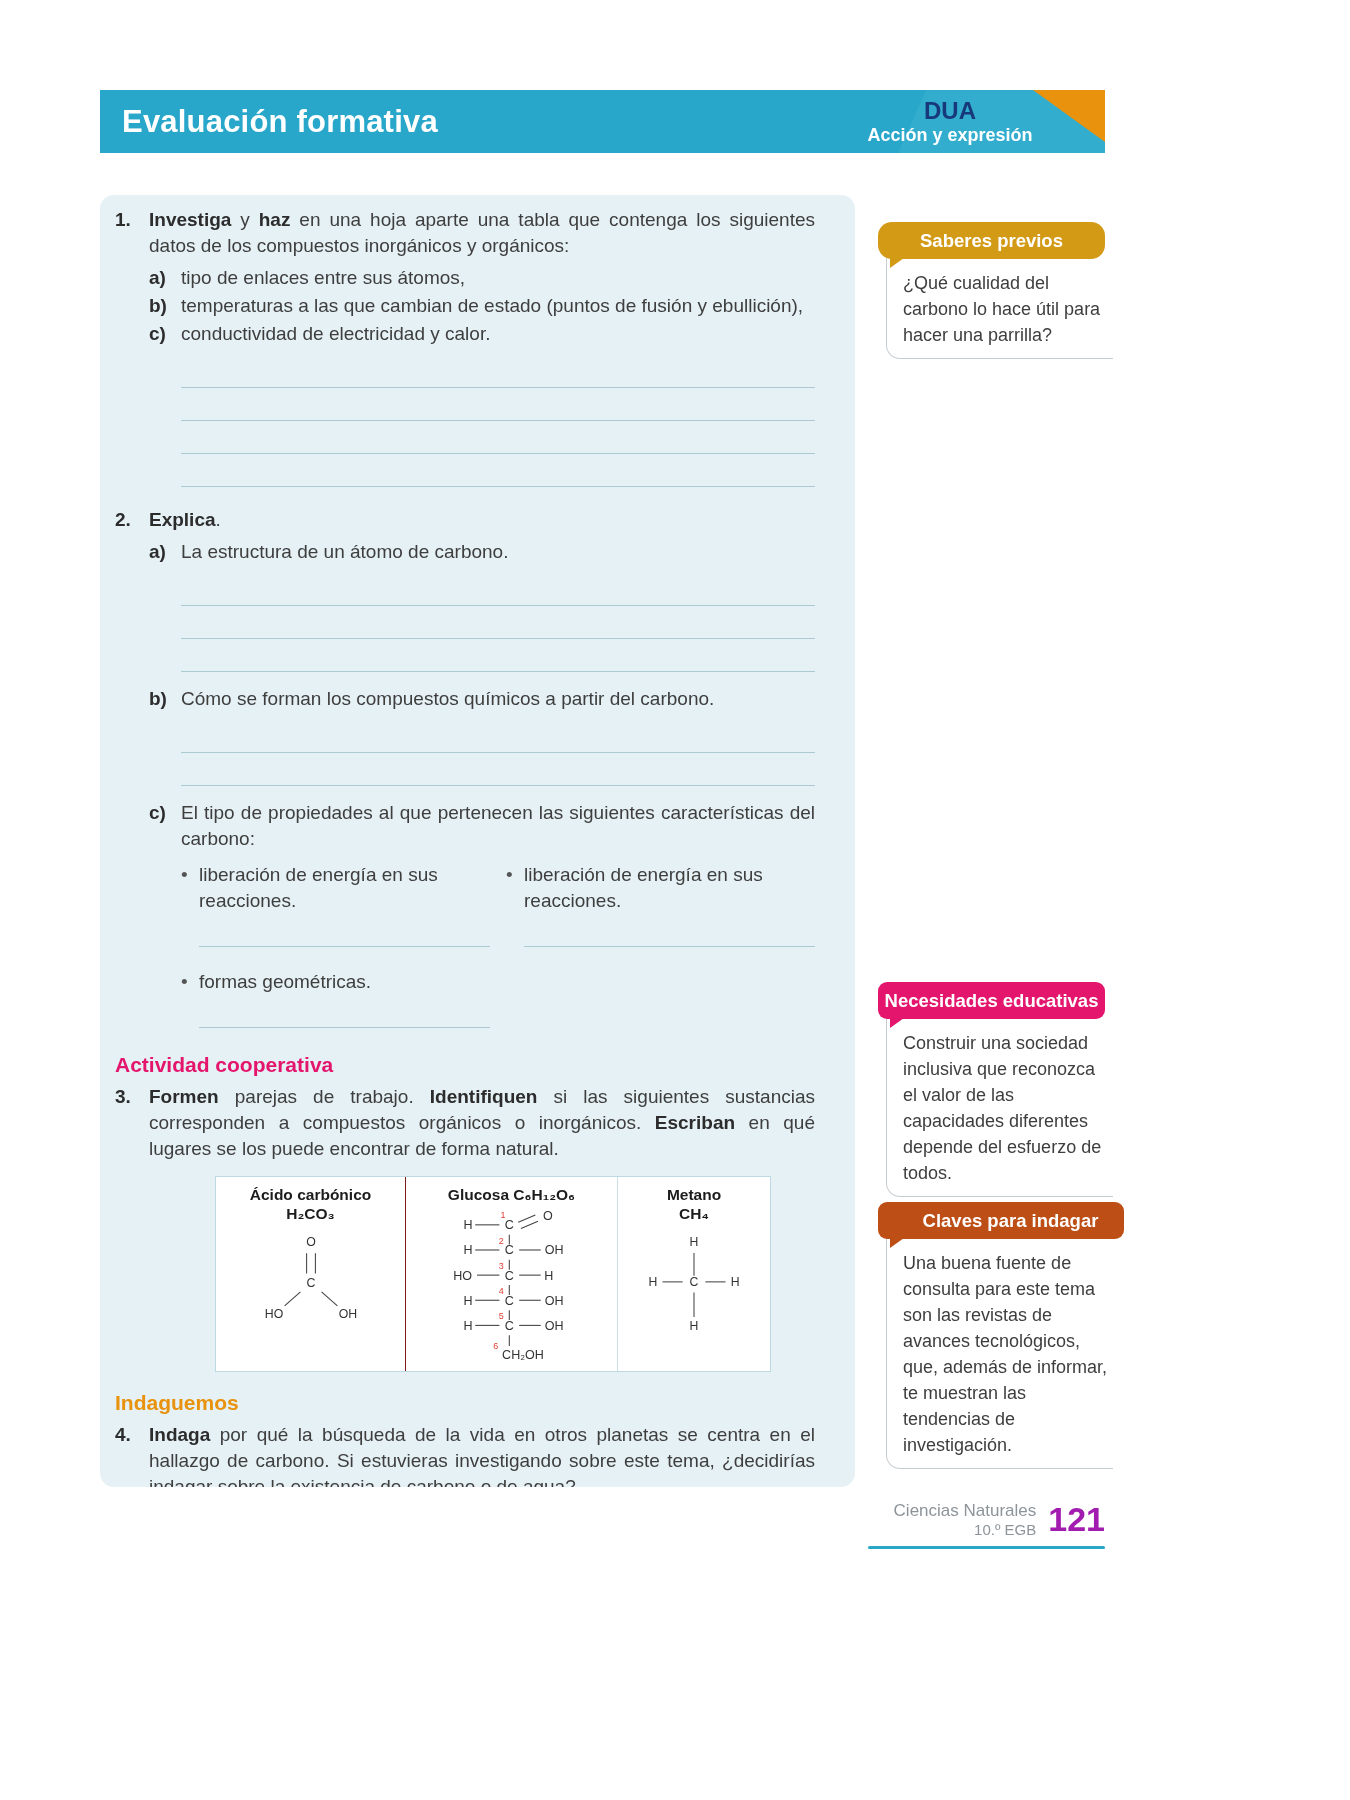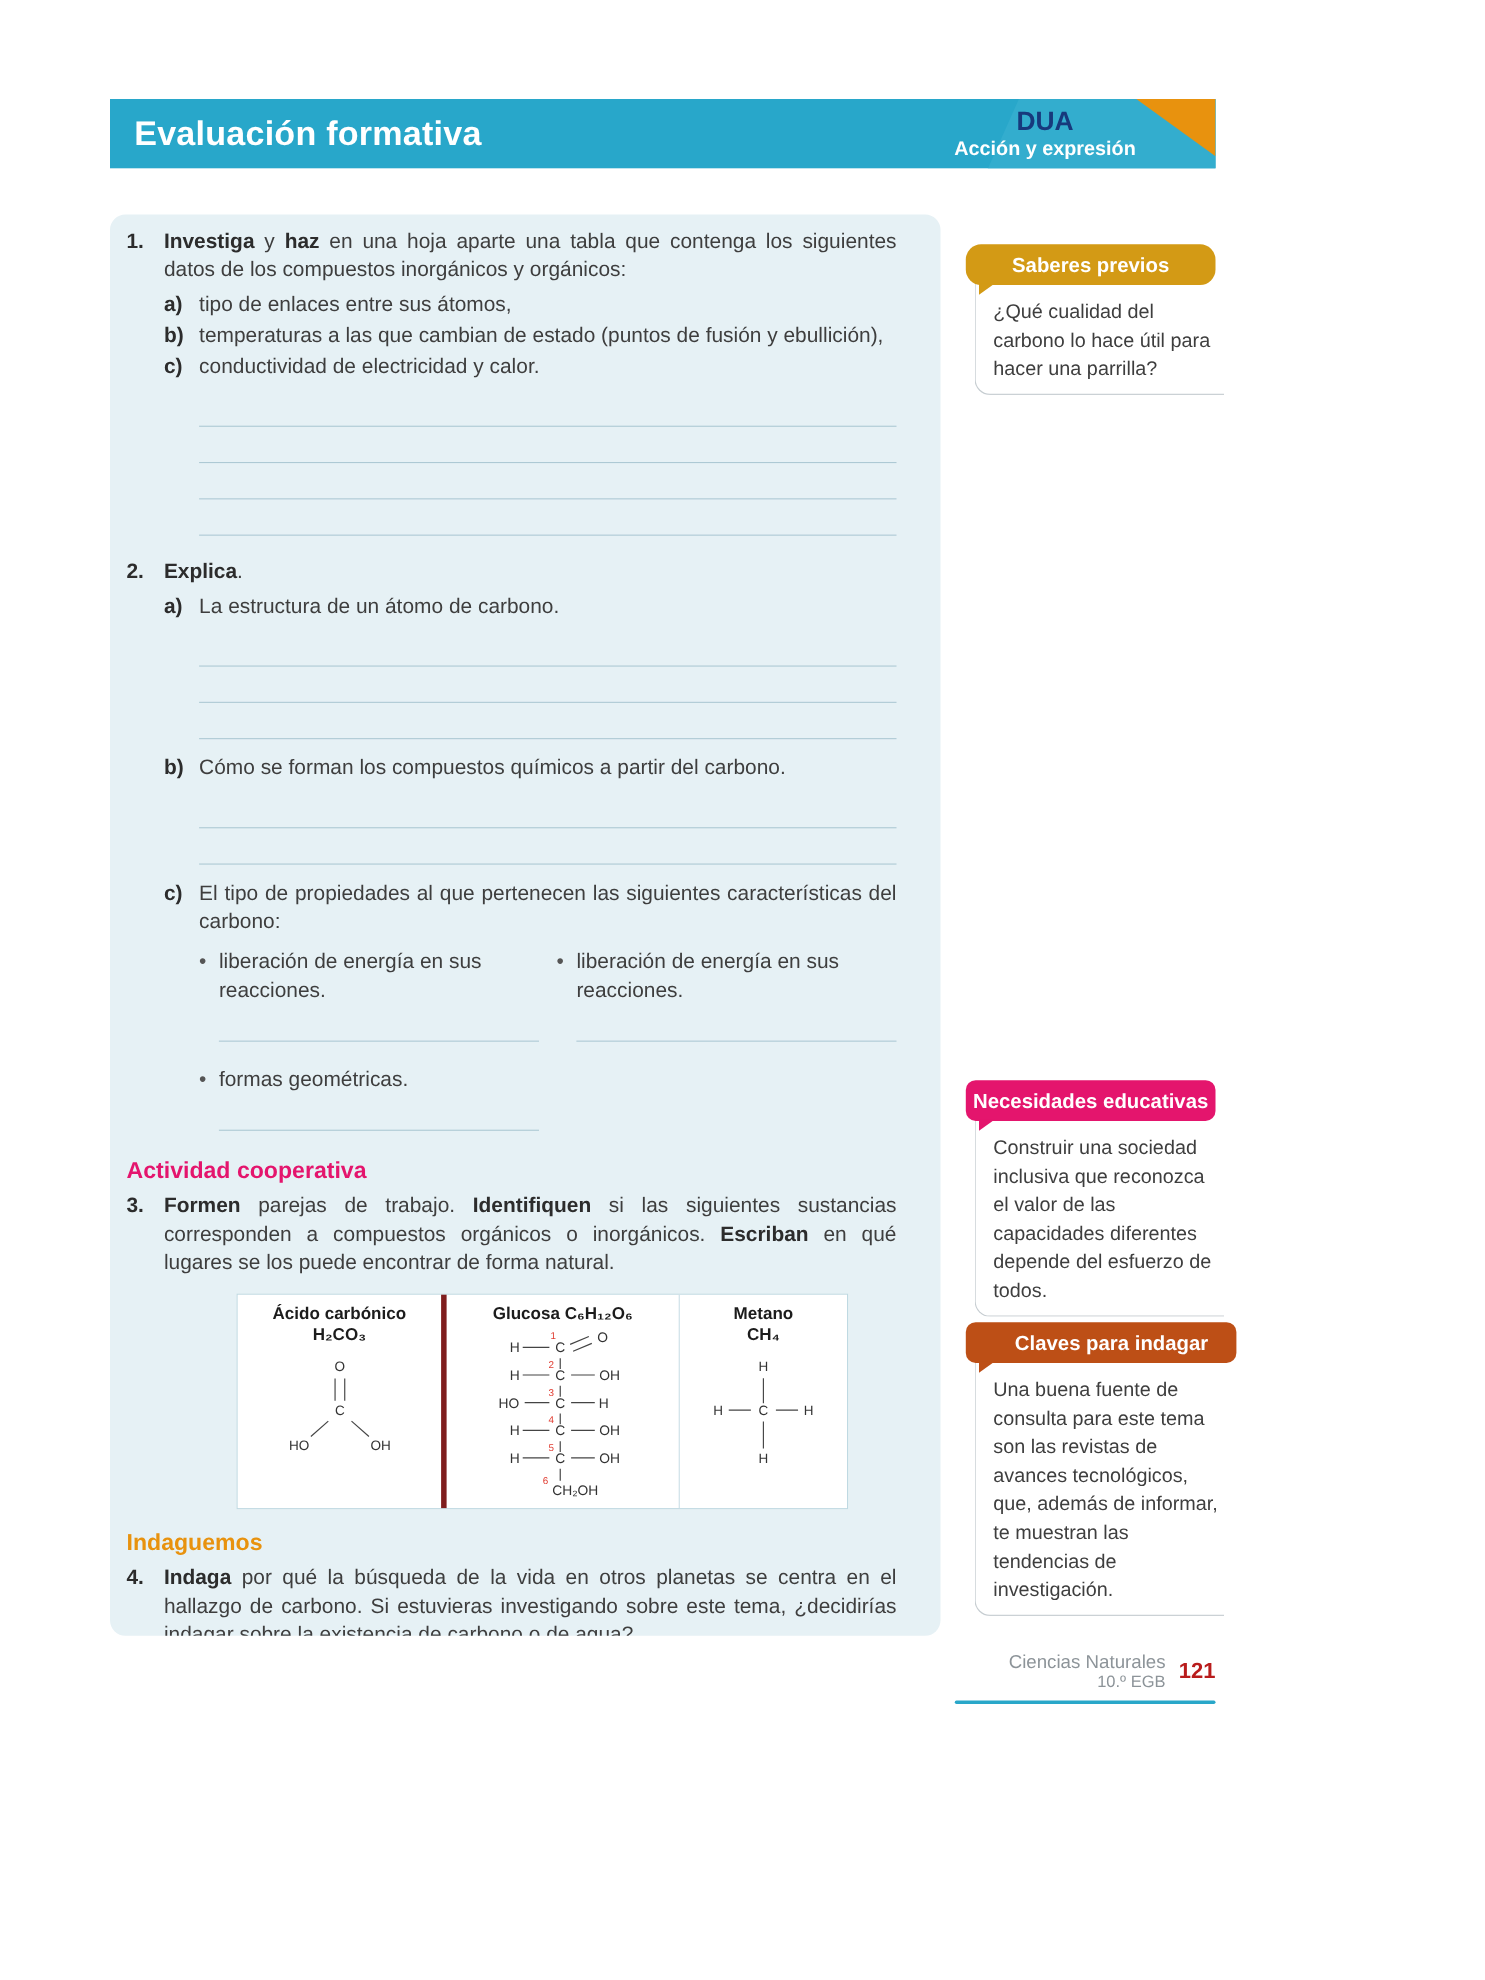--- a/index.html
+++ b/index.html
@@ -58,21 +58,21 @@
 
   .head-pink { color:#e4156d; font-weight:bold; font-size:21px; margin-top:18px; line-height:26px; }
   .head-orange { color:#e8920e; font-weight:bold; font-size:21px; margin-top:18px; line-height:26px; }
 
   
   .chembox {
     margin-left:100px; margin-top:14px; width:556px; height:196px;
     background:#fff; border:1px solid #bfd9e2; display:flex; box-sizing:border-box;
   }
   .chemcol { box-sizing:border-box; padding-top:8px; text-align:center; }
-  .chemcol1 { width:190px; border-right:5px solid #7f1d1d; }
+  .chemcol1 { width:190px; border-right:1px solid #7f1d1d; }
   .chemcol2 { width:212px; border-right:1px solid #cbdfe7; }
   .chemcol3 { width:152px; }
   .chemtitle { font-weight:bold; font-size:15.5px; line-height:19px; color:#1c1c1c; }
   .chemtitle span { display:block; }
   .chemsvg { display:block; margin:2px auto 0 auto; }
   .atom { fill:#333; font-size:14px; }
   .cnum { fill:#e03c31; font-size:10px; }
   .bond { stroke:#444; stroke-width:1.2; }
 
   
@@ -97,21 +97,21 @@
   .card-saberes { top:240px; min-height:118px; }
   .card-necesidades { top:1000px; min-height:168px; }
   .card-claves { top:1220px; min-height:218px; }
 
   
   .footer { position:absolute; left:868px; top:1500px; width:237px; }
   .footer-row { display:flex; justify-content:flex-end; align-items:center; }
   .footer-texts { text-align:right; color:#8d9499; }
   .footer-subject { font-size:17px; line-height:21px; }
   .footer-grade { font-size:15px; line-height:18px; }
-  .footer-page { font-size:20px; font-weight:bold; color:#b91c1c; margin-left:12px; }
+  .footer-page { font-size:34px; font-weight:bold; color:#a21caf; margin-left:12px; }
   .footer-line { margin-top:7px; height:3px; background:#29a7c9; border-radius:2px; }
 </style>
 </head>
 <body>
 
 <div class="page">
 
   <div class="banner">
     <div class="banner-accent"></div>
     <div class="corner"></div>

